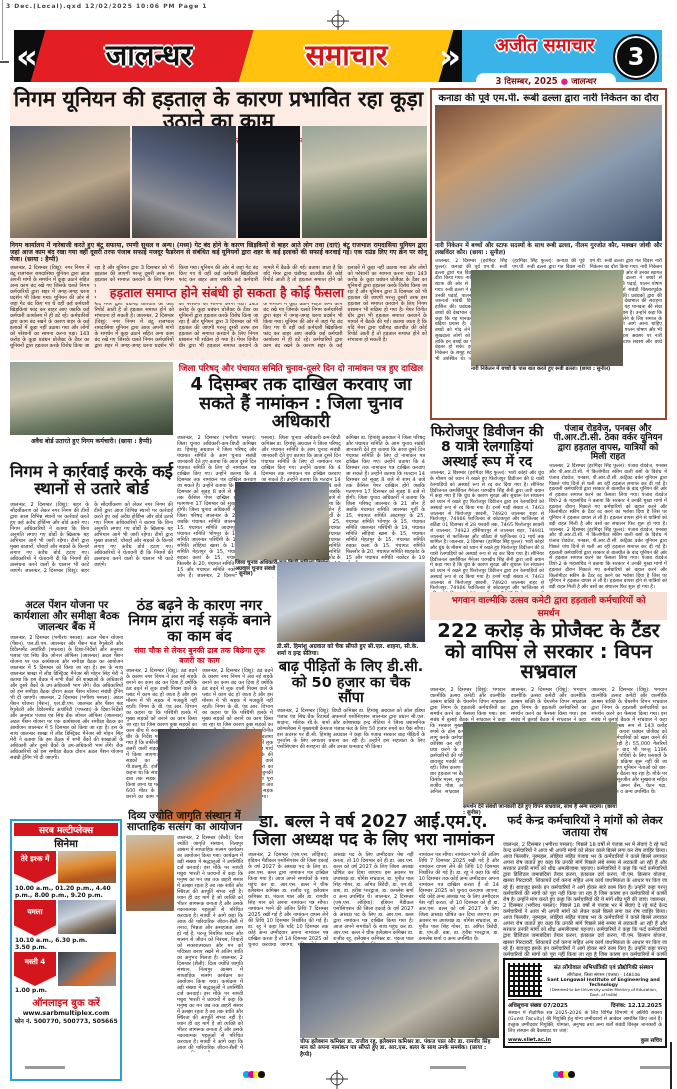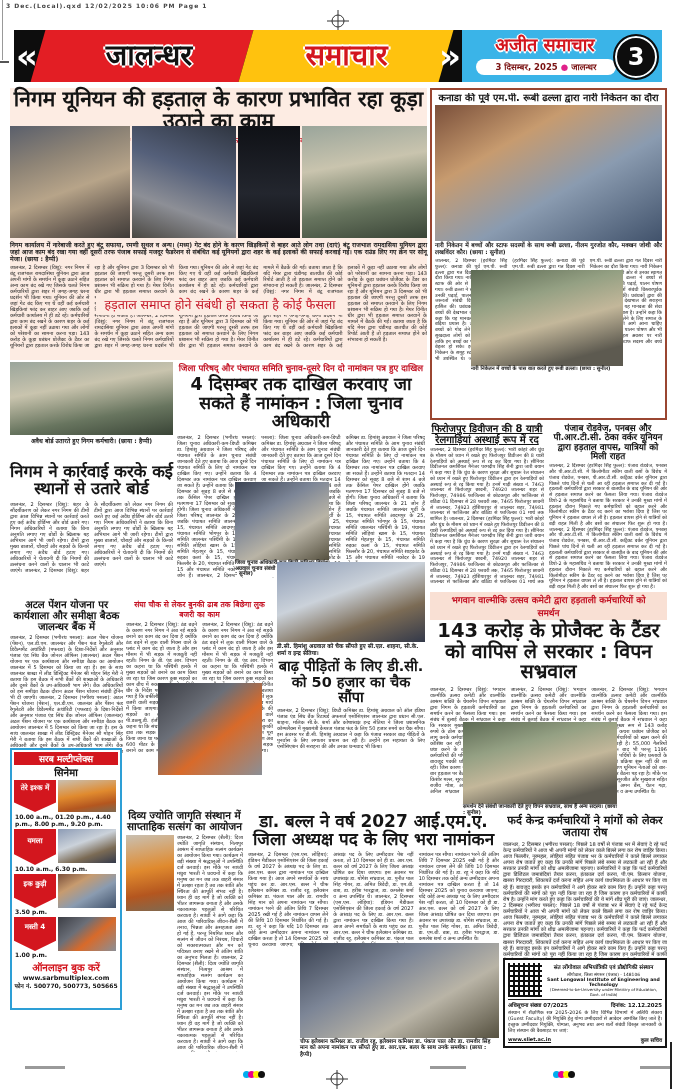--- a/index.html
+++ b/index.html
@@ -12,21 +12,21 @@
   .mh-red{position:absolute;left:24px;top:0;width:208px;height:52px;background:#e31e24;transform:skewX(-16deg);}
   .mh-yel{position:absolute;left:232px;top:0;width:200px;height:52px;background:#ffc20e;transform:skewX(-16deg);}
   .mh-blue{position:absolute;left:448px;top:0;width:200px;height:52px;background:#3ab4e8;}
   .mh-chev{position:absolute;color:#fff;font-weight:bold;font-size:34px;line-height:52px;}
   .mh-t1{position:absolute;left:40px;top:4px;width:190px;text-align:center;font-size:29px;font-weight:800;color:#111;
          text-shadow:-2px 0 #fff,2px 0 #fff,0 -2px #fff,0 2px #fff;}
   .mh-t2{position:absolute;left:240px;top:4px;width:185px;text-align:center;font-size:29px;font-weight:800;color:#d3161e;
          text-shadow:-2px 0 #fff,2px 0 #fff,0 -2px #fff,0 2px #fff;}
   .mh-brand{position:absolute;left:456px;top:2px;width:150px;text-align:center;font-size:18px;font-weight:800;color:#d3161e;
          text-shadow:-1.5px 0 #fff,1.5px 0 #fff,0 -1.5px #fff,0 1.5px #fff;}
-  .mh-pill{position:absolute;left:462px;top:29px;width:140px;height:16px;background:#fff;border-radius:9px;
+  .mh-pill{position:absolute;left:462px;top:43px;width:140px;height:16px;background:#fff;border-radius:9px;
          font-size:8.5px;font-weight:bold;line-height:16px;text-align:center;color:#7a1212;}
   .mh-dot{color:#e0218a;}
   .mh-page{position:absolute;right:5px;top:6px;width:38px;height:38px;background:#0d0d0d;border:2px solid #fff;
          outline:2px solid #0d0d0d;border-radius:50%;color:#fff;font-size:24px;font-weight:bold;text-align:center;line-height:38px;}
   
   .hl{font-weight:800;color:#151515;line-height:1.06;}
   .center{text-align:center;}
   .kicker{font-weight:800;color:#c41425;}
   .cap{font-weight:bold;color:#1a1a1a;}
   .body-t{color:#222;text-align:justify;overflow:hidden;}
@@ -88,21 +88,21 @@
     <div class="hl center" style="font-size:21px;">निगम यूनियन की हड़ताल के कारण प्रभावित रहा कूड़ा उठाने का काम</div>
     <div class="kicker center" style="font-size:7.4px;margin-top:2px;">* कर्मचारियों ने सरकार का पुतला जलाया * आज भी होगा धरना प्रदर्शन * निगम का मुख्य गेट बंद होने के कारण खिड़कियां फांद कर आ-जा रहे थे निगम के कर्मचारी</div>
     <div class="abs" style="left:0;top:38px;width:417px;height:112px;display:flex;gap:2px;">
       <div class="photo ph-a" style="width:120px;height:112px;"></div>
       <div class="photo ph-b" style="width:104px;height:112px;"></div>
       <div class="photo ph-c" style="width:62px;height:112px;"></div>
       <div class="photo ph-d" style="width:125px;height:112px;"></div>
     </div>
     <div class="abs cap" style="left:0;top:153px;width:417px;font-size:6.2px;line-height:1.15;text-align:justify;">निगम कार्यालय में नारेबाजी करते हुए बंटू सफाया, रमणी सुथल व अन्य। (मध्य) गेट बंद होने के कारण खिड़कियों से बाहर आते लोग तथा (दाएं) बंटू राजभाल रामदासिया यूनियन द्वारा जहां आज काम बंद रखा गया वहीं दूसरी तरफ पंजाब सफाई मजदूर फैडरेशन से संबंधित कई यूनियनों द्वारा शहर के कई इलाकों की सफाई करवाई गई। एक राउंड लिए गए क्रेन पर सोनू मेजा। (छाया : हैप्पी)</div>
     <div class="abs body-t c5" style="left:0;top:176px;width:417px;height:94px;font-size:5px;line-height:1.2;">जालन्धर, 2 दिसम्बर (विशु): नगर निगम में बंटू राजभाल रामदासिया यूनियन द्वारा आज अपनी मांगों के समर्थन में कूड़ा उठाने सहित अन्य काम बंद रखे गए जिसके चलते निगम कर्मचारियों द्वारा शहर में जगह-जगह धरना प्रदर्शन भी किया गया। यूनियन की ओर से जहां गेट बंद किए गए थे वहीं कई कर्मचारी खिड़कियां फांद कर बाहर आए जबकि कई कर्मचारी कार्यालय में ही डटे रहे। कर्मचारियों द्वारा काम बंद रखने के कारण शहर के कई इलाकों में कूड़ा नहीं उठाया गया और लोगों को परेशानी का सामना करना पड़ा। 143 करोड़ के कूड़ा प्रबंधन प्रोजैक्ट के टैंडर का यूनियनों द्वारा हड़ताल करके विरोध किया जा रहा है और यूनियन द्वारा 3 दिसम्बर को भी हड़ताल की जाएगी परन्तु दूसरी तरफ इस हड़ताल को समाप्त करवाने के लिए निगम प्रशासन भी सक्रिय हो गया है। मेयर विनीत धीर द्वारा भी हड़ताल समाप्त करवाने के मामले में बैठकें की गईं। बताया जाता है कि यदि मेयर द्वारा चंडीगढ़ बातचीत की कोई रिपोर्ट आती है तो हड़ताल समाप्त होने को संभावना हो सकती है। जालन्धर, 2 दिसम्बर (विशु): नगर निगम में बंटू राजभाल रामदासिया यूनियन द्वारा आज अपनी मांगों के समर्थन में कूड़ा उठाने सहित अन्य काम बंद रखे गए जिसके चलते निगम कर्मचारियों द्वारा शहर में जगह-जगह धरना प्रदर्शन भी किया गया। यूनियन की ओर से जहां गेट बंद किए गए थे वहीं कई कर्मचारी खिड़कियां फांद कर बाहर आए जबकि कई कर्मचारी कार्यालय में ही डटे रहे। कर्मचारियों द्वारा काम बंद रखने के कारण शहर के कई इलाकों में कूड़ा नहीं उठाया गया और लोगों को परेशानी का सामना करना पड़ा। 143 करोड़ के कूड़ा प्रबंधन प्रोजैक्ट के टैंडर का यूनियनों द्वारा हड़ताल करके विरोध किया जा रहा है और यूनियन द्वारा 3 दिसम्बर को भी हड़ताल की जाएगी परन्तु दूसरी तरफ इस हड़ताल को समाप्त करवाने के लिए निगम प्रशासन भी सक्रिय हो गया है। मेयर विनीत धीर द्वारा भी हड़ताल समाप्त करवाने के मामले में बैठकें की गईं। बताया जाता है कि यदि मेयर द्वारा चंडीगढ़ बातचीत की कोई रिपोर्ट आती है तो हड़ताल समाप्त होने को संभावना हो सकती है। जालन्धर, 2 दिसम्बर (विशु): नगर निगम में बंटू राजभाल रामदासिया यूनियन द्वारा आज अपनी मांगों के समर्थन में कूड़ा उठाने सहित अन्य काम बंद रखे गए जिसके चलते निगम कर्मचारियों द्वारा शहर में जगह-जगह धरना प्रदर्शन भी किया गया। यूनियन की ओर से जहां गेट बंद किए गए थे वहीं कई कर्मचारी खिड़कियां फांद कर बाहर आए जबकि कई कर्मचारी कार्यालय में ही डटे रहे। कर्मचारियों द्वारा काम बंद रखने के कारण शहर के कई इलाकों में कूड़ा नहीं उठाया गया और लोगों को परेशानी का सामना करना पड़ा। 143 करोड़ के कूड़ा प्रबंधन प्रोजैक्ट के टैंडर का यूनियनों द्वारा हड़ताल करके विरोध किया जा रहा है और यूनियन द्वारा 3 दिसम्बर को भी हड़ताल की जाएगी परन्तु दूसरी तरफ इस हड़ताल को समाप्त करवाने के लिए निगम प्रशासन भी सक्रिय हो गया है। मेयर विनीत धीर द्वारा भी हड़ताल समाप्त करवाने के मामले में बैठकें की गईं। बताया जाता है कि यदि मेयर द्वारा चंडीगढ़ बातचीत की कोई रिपोर्ट आती है तो हड़ताल समाप्त होने को संभावना हो सकती है।</div>
-    <div class="abs center" style="left:86px;top:206px;width:248px;background:#fdece3;font-size:12.5px;font-weight:400;color:#c41425;padding:2px 0;">हड़ताल समाप्त होने संबंधी हो सकता है कोई फैसला</div>
+    <div class="abs center" style="left:86px;top:194px;width:248px;background:#fdece3;font-size:12.5px;font-weight:700;color:#c41425;padding:2px 0;text-align:right;">हड़ताल समाप्त होने संबंधी हो सकता है कोई फैसला</div>
   </div>
 
   <div class="abs" style="left:430px;top:88px;width:237px;height:332px;border:2px solid #9a4631;background:#fff;box-sizing:border-box;padding:3px;">
     <div class="hl center" style="font-size:9.8px;white-space:nowrap;overflow:hidden;">कनाडा की पूर्व एम.पी. रूबी ढल्ला द्वारा नारी निकेतन का दौरा</div>
     <div class="photo ph-e" style="width:227px;height:136px;margin-top:2px;"></div>
     <div class="cap" style="font-size:6px;line-height:1.15;text-align:justify;margin-top:1px;">नारी निकेतन में बच्चों और स्टाफ सदस्यों के साथ रूबी ढल्ला, नीलम गुरजोत कौर, मक्खन जोशी और लखविंदर कौर। (छाया : सुनील)</div>
     <div style="position:relative;height:158px;margin-top:2px;">
       <div class="body-t c3" style="height:158px;font-size:4.8px;line-height:1.2;">जालन्धर, 2 दिसम्बर (हरमिंदर सिंह फुल्ल): कनाडा की पूर्व एम.पी. रूबी ढल्ला द्वारा गत दिवस नारी निकेतन का दौरा किया गया। नारी निकेतन पहुंचने पर स्टाफ की ओर से उनका स्वागत किया गया। रूबी ढल्ला ने बच्चों से मुलाकात कर उनकी पढ़ाई, पालन पोषण और उनकी जरूरतों संबंधी विस्तारपूर्वक जानकारी हासिल की। प्रबंधकों द्वारा की जा रही बच्चों की देखभाल की सराहना करते हुए कहा कि यह मानवता की सेवा का बहुत बढ़िया प्रयास है। उन्होंने कहा कि इन बच्चों को गोद लेने के लिए समाज के सुखदाता लोगों को आगे आना चाहिए ताकि इन बच्चों का पालन पोषण और भी बेहतर हो सके। इस अवसर पर नारी निकेतन के समूह स्टाफ सदस्य और बच्चे भी उपस्थित थे। जालन्धर, 2 दिसम्बर (हरमिंदर सिंह फुल्ल): कनाडा की पूर्व एम.पी. रूबी ढल्ला द्वारा गत दिवस नारी निकेतन का दौरा किया गया। नारी निकेतन पहुंचने पर स्टाफ की ओर से उनका स्वागत किया गया। रूबी ढल्ला ने बच्चों से मुलाकात कर उनकी पढ़ाई, पालन पोषण और उनकी जरूरतों संबंधी विस्तारपूर्वक जानकारी हासिल की। प्रबंधकों द्वारा की जा रही बच्चों की देखभाल की सराहना करते हुए कहा कि यह मानवता की सेवा का बहुत बढ़िया प्रयास है। उन्होंने कहा कि इन बच्चों को गोद लेने के लिए समाज के सुखदाता लोगों को आगे आना चाहिए ताकि इन बच्चों का पालन पोषण और भी बेहतर हो सके। इस अवसर पर नारी निकेतन के समूह स्टाफ सदस्य और बच्चे भी उपस्थित थे। जालन्धर, 2 दिसम्बर (हरमिंदर सिंह फुल्ल): कनाडा की पूर्व एम.पी. रूबी ढल्ला द्वारा गत दिवस नारी निकेतन का दौरा किया गया। नारी निकेतन पहुंचने पर स्टाफ की ओर से उनका स्वागत किया गया। रूबी ढल्ला ने बच्चों से मुलाकात कर उनकी पढ़ाई, पालन पोषण और उनकी जरूरतों संबंधी विस्तारपूर्वक जानकारी हासिल की। प्रबंधकों द्वारा की जा रही बच्चों की देखभाल की सराहना करते हुए कहा कि यह मानवता की सेवा का बहुत बढ़िया प्रयास है। उन्होंने कहा कि इन बच्चों को गोद लेने के लिए समाज के सुखदाता लोगों को आगे आना चाहिए ताकि इन बच्चों का पालन पोषण और भी बेहतर हो सके। इस अवसर पर नारी निकेतन के समूह स्टाफ सदस्य और बच्चे भी उपस्थित थे।</div>
       <div class="abs" style="left:36px;top:12px;width:152px;">
         <div class="photo ph-g" style="width:152px;height:96px;"></div>
@@ -124,77 +124,74 @@
     <div style="position:relative;height:168px;margin-top:3px;">
       <div class="body-t c3" style="height:168px;font-size:5px;line-height:1.2;">जालन्धर, 2 दिसम्बर (भगीरथ पसला): जिला चुनाव अधिकारी-कम-डिप्टी कमिश्नर डा. हिमांशु अग्रवाल ने जिला परिषद् और पंचायत समिति के आम चुनाव संबंधी जानकारी देते हुए बताया कि आज दूसरे दिन पंचायत समिति के लिए दो नामांकन पत्र दाखिल किए गए। उन्होंने बताया कि 4 दिसम्बर तक नामांकन पत्र दाखिल करवाए जा सकते हैं। उन्होंने बताया कि मतदान 14 दिसम्बर को सुबह 8 बजे से शाम 4 बजे तक कैंसिल पेपर दाखिल होंगे जबकि मतगणना 17 दिसम्बर को सुबह 8 बजे से होगी। जिला चुनाव अधिकारी ने बताया कि जिला परिषद् जालन्धर के 21 जोन हैं जबकि पंचायत समिति जालन्धर पूर्वी के 15, पंचायत समिति आदमपुर के 25, पंचायत समिति भोगपुर के 15, पंचायत समिति जालन्धर पश्चिमी के 19, पंचायत समिति लोहियां खास के 15, पंचायत समिति मेहतपुर के 15, पंचायत समिति रुड़का कलां के 15, पंचायत समिति फिल्लौर के 20, पंचायत समिति शाहकोट के 15 और पंचायत समिति नकोदर के 19 जोन हैं। जालन्धर, 2 दिसम्बर (भगीरथ पसला): जिला चुनाव अधिकारी-कम-डिप्टी कमिश्नर डा. हिमांशु अग्रवाल ने जिला परिषद् और पंचायत समिति के आम चुनाव संबंधी जानकारी देते हुए बताया कि आज दूसरे दिन पंचायत समिति के लिए दो नामांकन पत्र दाखिल किए गए। उन्होंने बताया कि 4 दिसम्बर तक नामांकन पत्र दाखिल करवाए जा सकते हैं। उन्होंने बताया कि मतदान 14 दिसम्बर को सुबह 8 बजे से शाम 4 बजे तक कैंसिल पेपर दाखिल होंगे जबकि मतगणना 17 दिसम्बर को सुबह 8 बजे से होगी। जिला चुनाव अधिकारी ने बताया कि जिला परिषद् जालन्धर के 21 जोन हैं जबकि पंचायत समिति जालन्धर पूर्वी के 15, पंचायत समिति आदमपुर के 25, पंचायत समिति भोगपुर के 15, पंचायत समिति जालन्धर पश्चिमी के 19, पंचायत समिति लोहियां खास के 15, पंचायत समिति मेहतपुर के 15, पंचायत समिति रुड़का कलां के 15, पंचायत समिति फिल्लौर के 20, पंचायत समिति शाहकोट के 15 और पंचायत समिति नकोदर के 19 जोन हैं। जालन्धर, 2 दिसम्बर (भगीरथ पसला): जिला चुनाव अधिकारी-कम-डिप्टी कमिश्नर डा. हिमांशु अग्रवाल ने जिला परिषद् और पंचायत समिति के आम चुनाव संबंधी जानकारी देते हुए बताया कि आज दूसरे दिन पंचायत समिति के लिए दो नामांकन पत्र दाखिल किए गए। उन्होंने बताया कि 4 दिसम्बर तक नामांकन पत्र दाखिल करवाए जा सकते हैं। उन्होंने बताया कि मतदान 14 दिसम्बर को सुबह 8 बजे से शाम 4 बजे तक कैंसिल पेपर दाखिल होंगे जबकि मतगणना 17 दिसम्बर को सुबह 8 बजे से होगी। जिला चुनाव अधिकारी ने बताया कि जिला परिषद् जालन्धर के 21 जोन हैं जबकि पंचायत समिति जालन्धर पूर्वी के 15, पंचायत समिति आदमपुर के 25, पंचायत समिति भोगपुर के 15, पंचायत समिति जालन्धर पश्चिमी के 19, पंचायत समिति लोहियां खास के 15, पंचायत समिति मेहतपुर के 15, पंचायत समिति रुड़का कलां के 15, पंचायत समिति फिल्लौर के 20, पंचायत समिति शाहकोट के 15 और पंचायत समिति नकोदर के 19 जोन हैं।</div>
       <div class="abs" style="left:58px;top:48px;width:94px;">
         <div class="photo ph-i" style="width:94px;height:78px;"></div>
         <div class="cap" style="font-size:5.3px;line-height:1.12;background:#fff;">जिला चुनाव अधिकारी कम डिप्टी कमिश्नर हिमांशु अग्रवाल चुनाव संबंधी जानकारी देते हुए। (छाया : सुनील)</div>
       </div>
     </div>
   </div>
 
   <div class="abs" style="left:430px;top:424px;width:114px;height:166px;">
-    <div class="hl center" style="font-size:10px;text-decoration:underline;">फिरोजपुर डिवीजन की 8 यात्री रेलगाड़ियां अस्थाई रूप में रद</div>
+    <div class="hl center" style="font-size:14px;">फिरोजपुर डिवीजन की 8 यात्री रेलगाड़ियां अस्थाई रूप में रद</div>
     <div class="body-t" style="height:136px;font-size:4.8px;line-height:1.2;margin-top:2px;">जालन्धर, 2 दिसम्बर (हरमिंदर सिंह फुल्ल): भारी कोहरे और धुंध के मौसम को ध्यान में रखते हुए फिरोजपुर डिवीजन की 8 यात्री रेलगाड़ियों को अस्थाई रूप से रद कर दिया गया है। सीनियर डिवीजनल कमर्शियल मैनेजर परमदीप सिंह सैनी द्वारा जारी बयान में कहा गया है कि धुंध के कारण सुरक्षा और सुचारू रेल संचालन को ध्यान में रखते हुए फिरोजपुर डिवीजन द्वारा इन रेलगाड़ियों को अस्थाई रूप से रद किया गया है। इनमें गाड़ी संख्या नं. 7463 जालन्धर से फिरोजपुर छावनी, 74920 जालन्धर शहर से फिरोजपुर, 74986 फाजिल्का से कोटकपूरा और फाजिल्का से बठिंडा 01 दिसम्बर से 28 फरवरी तक, 7465 फिरोजपुर छावनी से जालन्धर, 74923 होशियारपुर से जालन्धर शहर, 74981 जालन्धर से फाजिल्का और बठिंडा से फाजिल्का 01 मार्च तक शामिल है। जालन्धर, 2 दिसम्बर (हरमिंदर सिंह फुल्ल): भारी कोहरे और धुंध के मौसम को ध्यान में रखते हुए फिरोजपुर डिवीजन की 8 यात्री रेलगाड़ियों को अस्थाई रूप से रद कर दिया गया है। सीनियर डिवीजनल कमर्शियल मैनेजर परमदीप सिंह सैनी द्वारा जारी बयान में कहा गया है कि धुंध के कारण सुरक्षा और सुचारू रेल संचालन को ध्यान में रखते हुए फिरोजपुर डिवीजन द्वारा इन रेलगाड़ियों को अस्थाई रूप से रद किया गया है। इनमें गाड़ी संख्या नं. 7463 जालन्धर से फिरोजपुर छावनी, 74920 जालन्धर शहर से फिरोजपुर, 74986 फाजिल्का से कोटकपूरा और फाजिल्का से बठिंडा 01 दिसम्बर से 28 फरवरी तक, 7465 फिरोजपुर छावनी से जालन्धर, 74923 होशियारपुर से जालन्धर शहर, 74981 जालन्धर से फाजिल्का और बठिंडा से फाजिल्का 01 मार्च तक शामिल है।</div>
   </div>
   <div class="abs" style="left:549px;top:424px;width:118px;height:166px;">
     <div class="hl center" style="font-size:8.8px;">पंजाब रोडवेज, पनबस और पी.आर.टी.सी. ठेका वर्कर यूनियन द्वारा हड़ताल वापस, यात्रियों को मिली राहत</div>
     <div class="body-t" style="height:132px;font-size:4.8px;line-height:1.2;margin-top:2px;">जालन्धर, 2 दिसम्बर (हरमिंदर सिंह फुल्ल): पंजाब रोडवेज, पनबस और पी.आर.टी.सी. में किलोमीटर स्कीम वाली बसों के विरोध में पंजाब रोडवेज, पनबस, पी.आर.टी.सी. कांट्रैक्ट वर्कर यूनियन द्वारा पिछले पांच दिनों से चली आ रही हड़ताल समाप्त कर दी गई है। हड़ताली कर्मचारियों द्वारा सरकार से बातचीत के बाद यूनियन की ओर से हड़ताल समाप्त करने का फैसला लिया गया। पंजाब रोडवेज डिपो-2 के महासचिव ने बताया कि सरकार ने उनकी मुख्य मांगों में हड़ताल दौरान निकाले गए कर्मचारियों को बहाल करने और किलोमीटर स्कीम के टैंडर रद करने का भरोसा दिया है जिस पर यूनियन ने हड़ताल वापस ले ली है। हड़ताल वापस होने से यात्रियों को बड़ी राहत मिली है और बसों का संचालन फिर शुरू हो गया है। जालन्धर, 2 दिसम्बर (हरमिंदर सिंह फुल्ल): पंजाब रोडवेज, पनबस और पी.आर.टी.सी. में किलोमीटर स्कीम वाली बसों के विरोध में पंजाब रोडवेज, पनबस, पी.आर.टी.सी. कांट्रैक्ट वर्कर यूनियन द्वारा पिछले पांच दिनों से चली आ रही हड़ताल समाप्त कर दी गई है। हड़ताली कर्मचारियों द्वारा सरकार से बातचीत के बाद यूनियन की ओर से हड़ताल समाप्त करने का फैसला लिया गया। पंजाब रोडवेज डिपो-2 के महासचिव ने बताया कि सरकार ने उनकी मुख्य मांगों में हड़ताल दौरान निकाले गए कर्मचारियों को बहाल करने और किलोमीटर स्कीम के टैंडर रद करने का भरोसा दिया है जिस पर यूनियन ने हड़ताल वापस ले ली है। हड़ताल वापस होने से यात्रियों को बड़ी राहत मिली है और बसों का संचालन फिर शुरू हो गया है।</div>
   </div>
 
   <div class="abs" style="left:430px;top:592px;width:237px;height:222px;">
     <div class="kicker center" style="font-size:9px;background:#f9e0d4;padding:1px 14px;">भगवान वाल्मीकि उत्सव कमेटी द्वारा हड़ताली कर्मचारियों को समर्थन</div>
-    <div class="hl center" style="font-size:19.5px;margin-top:1px;">143 करोड़ के प्रोजैक्ट के टैंडर को वापिस ले सरकार : विपन सभ्रवाल</div>
+    <div class="hl center" style="font-size:19.5px;margin-top:1px;">222 करोड़ के प्रोजैक्ट के टैंडर को वापिस ले सरकार : विपन सभ्रवाल</div>
     <div style="position:relative;height:150px;margin-top:3px;">
       <div class="body-t c3" style="height:150px;font-size:5px;line-height:1.2;">जालन्धर, 2 दिसम्बर (विशु): भगवान वाल्मीकि उत्सव कमेटी और वाल्मीकि आश्रम शक्ति के चेयरमैन विपन सभ्रवाल द्वारा निगम के हड़ताली कर्मचारियों का समर्थन करने का फैसला किया गया। इस संबंध में बुलाई बैठक में सभ्रवाल ने कहा कि सरकार मुख्य रूप से 143 करोड़ रुपये के ठोस कचरा प्रबंधन प्रोजैक्ट को लागू करके कर्मचारियों को खत्म करने की कोशिश कर रही है। 55,000 गैलरियों प्रथा करने के बाद भी परन्तु 1196 कर्मचारियों की पर्चियों के लिए प्रस्तावों के बावजूद पक्की प्रक्रिया शुरू नहीं की जा रही। जिस कारण यूनियन नेताओं को बार-बार हड़ताल पर बैठना पड़ रहा है। मौके पर किशोर मल्ल, सूरजीत और सुखराज सहित राजीव गोत्रा, अमन बैंस, चेतन गढ़ा, अनिल सभ्रवाल व अन्य उपस्थित थे। जालन्धर, 2 दिसम्बर (विशु): भगवान वाल्मीकि उत्सव कमेटी और वाल्मीकि आश्रम शक्ति के चेयरमैन विपन सभ्रवाल द्वारा निगम के हड़ताली कर्मचारियों का समर्थन करने का फैसला किया गया। इस संबंध में बुलाई बैठक में सभ्रवाल ने कहा कि सरकार मुख्य रूप से 143 करोड़ रुपये के ठोस कचरा प्रबंधन प्रोजैक्ट को लागू करके कर्मचारियों को खत्म करने की कोशिश कर रही है। 55,000 गैलरियों प्रथा करने के बाद भी परन्तु 1196 कर्मचारियों की पर्चियों के लिए प्रस्तावों के बावजूद पक्की प्रक्रिया शुरू नहीं की जा रही। जिस कारण यूनियन नेताओं को बार-बार हड़ताल पर बैठना पड़ रहा है। मौके पर किशोर मल्ल, सूरजीत और सुखराज सहित राजीव गोत्रा, अमन बैंस, चेतन गढ़ा, अनिल सभ्रवाल व अन्य उपस्थित थे। जालन्धर, 2 दिसम्बर (विशु): भगवान वाल्मीकि उत्सव कमेटी और वाल्मीकि आश्रम शक्ति के चेयरमैन विपन सभ्रवाल द्वारा निगम के हड़ताली कर्मचारियों का समर्थन करने का फैसला किया गया। इस संबंध में बुलाई बैठक में सभ्रवाल ने कहा कि सरकार मुख्य रूप से 143 करोड़ रुपये के ठोस कचरा प्रबंधन प्रोजैक्ट को लागू करके कर्मचारियों को खत्म करने की कोशिश कर रही है। 55,000 गैलरियों प्रथा करने के बाद भी परन्तु 1196 कर्मचारियों की पर्चियों के लिए प्रस्तावों के बावजूद पक्की प्रक्रिया शुरू नहीं की जा रही। जिस कारण यूनियन नेताओं को बार-बार हड़ताल पर बैठना पड़ रहा है। मौके पर किशोर मल्ल, सूरजीत और सुखराज सहित राजीव गोत्रा, अमन बैंस, चेतन गढ़ा, अनिल सभ्रवाल व अन्य उपस्थित थे।</div>
       <div class="abs" style="left:33px;top:36px;width:154px;">
         <div class="photo ph-g" style="width:154px;height:82px;"></div>
         <div class="cap" style="font-size:5.3px;line-height:1.12;background:#fff;">समर्थन देने संबंधी जानकारी देते हुए विपन सभ्रवाल, साथ हैं अन्य सदस्य। (छाया : सुनील)</div>
       </div>
     </div>
   </div>
 
   <div class="abs" style="left:10px;top:600px;width:113px;height:192px;">
     <div class="hl center" style="font-size:10.2px;">अटल पेंशन योजना पर कार्यशाला और समीक्षा बैठक जालन्धर बैंक में</div>
     <div class="body-t" style="height:160px;font-size:5px;line-height:1.2;margin-top:2px;">जालन्धर, 2 दिसम्बर (भगीरथ पसला): अटल पेंशन योजना (पेंशन), एल.डी.एम. जालन्धर और पैंशन फंड रैगुलेटरी और डिवैल्पमैंट अथॉरिटी (पफरडा) के दिशा-निर्देशों और अनुसार पंजाब एंड सिंध बैंक जोनल ऑफिस (जालन्धर) अटल पैंशन योजना पर एक कार्यशाला और समीक्षा बैठक का आयोजन जालन्धर में 5 दिसम्बर को किया जा रहा है। इस के साथ जालन्धर शाखा में लीड डिस्ट्रिक्ट मैनेजर श्री मोहन सिंह मेरी ने बताया कि इस बैठक में सभी बैंकों की शाखाओं के अधिकारी और दूसरे बैंकों के उप-अधिकारी भाग लेंगे। बैंक अधिकारियों को इस समीक्षा बैठक दौरान अटल पैंशन योजना संबंधी ट्रेनिंग भी दी जाएगी। जालन्धर, 2 दिसम्बर (भगीरथ पसला): अटल पेंशन योजना (पेंशन), एल.डी.एम. जालन्धर और पैंशन फंड रैगुलेटरी और डिवैल्पमैंट अथॉरिटी (पफरडा) के दिशा-निर्देशों और अनुसार पंजाब एंड सिंध बैंक जोनल ऑफिस (जालन्धर) अटल पैंशन योजना पर एक कार्यशाला और समीक्षा बैठक का आयोजन जालन्धर में 5 दिसम्बर को किया जा रहा है। इस के साथ जालन्धर शाखा में लीड डिस्ट्रिक्ट मैनेजर श्री मोहन सिंह मेरी ने बताया कि इस बैठक में सभी बैंकों की शाखाओं के अधिकारी और दूसरे बैंकों के उप-अधिकारी भाग लेंगे। बैंक अधिकारियों को इस समीक्षा बैठक दौरान अटल पैंशन योजना संबंधी ट्रेनिंग भी दी जाएगी।</div>
   </div>
 
   <div class="abs" style="left:126px;top:598px;width:147px;height:212px;">
+    <div class="hl center" style="font-size:14.5px;">ठंड बढ़ने के कारण नगर निगम द्वारा नई सड़कें बनाने का काम बंद</div>
     <div class="kicker center" style="font-size:7.6px;margin-top:1px;">संघा चौक से लेकर बुनकी ढाब तक बिछेगा लुक बजरी का काम</div>
     <div style="position:relative;height:158px;margin-top:2px;">
       <div class="body-t c2" style="height:158px;font-size:5px;line-height:1.2;">जालन्धर, 2 दिसम्बर (विशु): ठंड बढ़ने के कारण नगर निगम ने अब नई सड़कें बनाने का काम बंद कर दिया है क्योंकि ठंड बढ़ने से लुक वाली मिक्स वाले के प्लांट में काम बंद हो जाता है और इस मौसम में भी सड़क में मजबूती नहीं रहती। निगम के बी. एंड आर. विभाग का कहना था कि पश्चिमी हलके में मुख्य सड़कों को बनाने का काम किया जा रहा था जिस कारण कुछ सड़कों का काम बीच में रुक गया है। मेयर विनीत धीर के निर्देश पर ठेकेदार को बताया गया है कि बर्फीली हवाओं के चलते लुक बजरी वाली सड़कों का काम अब मार्च में किया जाएगा। पश्चिमी हलके की सड़कों का काम देखने वाले पी.डब्ल्यू.डी. इंजी. रजनीश डोगरा का कहना था कि संघा चौक से लेकर बुनकी ढाब तक सड़क बनाने का काम पूरा किया जाना था परन्तु ठंड के कारण अब 600 मीटर के करीब रह गई सड़क बनाने का काम मार्च में किया जाएगा। जालन्धर, 2 दिसम्बर (विशु): ठंड बढ़ने के कारण नगर निगम ने अब नई सड़कें बनाने का काम बंद कर दिया है क्योंकि ठंड बढ़ने से लुक वाली मिक्स वाले के प्लांट में काम बंद हो जाता है और इस मौसम में भी सड़क में मजबूती नहीं रहती। निगम के बी. एंड आर. विभाग का कहना था कि पश्चिमी हलके में मुख्य सड़कों को बनाने का काम किया जा रहा था जिस कारण कुछ सड़कों का काम बीच में रुक गया है। मेयर विनीत धीर के निर्देश पर ठेकेदार को बताया गया है कि बर्फीली हवाओं के चलते लुक बजरी वाली सड़कों का काम अब मार्च में किया जाएगा। पश्चिमी हलके की सड़कों का काम देखने वाले पी.डब्ल्यू.डी. इंजी. रजनीश डोगरा का कहना था कि संघा चौक से लेकर बुनकी ढाब तक सड़क बनाने का काम पूरा किया जाना था परन्तु ठंड के कारण अब 600 मीटर के करीब रह गई सड़क बनाने का काम मार्च में किया जाएगा।</div>
       <div class="photo ph-f abs" style="left:32px;top:62px;width:104px;height:92px;"></div>
     </div>
   </div>
 
   <div class="abs" style="left:277px;top:562px;width:148px;height:215px;">
     <div class="photo ph-j" style="width:148px;height:80px;"></div>
     <div class="cap" style="font-size:5.8px;line-height:1.15;margin-top:1px;">डी.सी. हिमांशु अग्रवाल को चैक सौंपते हुए सी.एल. शाहना, सी.के. शर्मा व इन्द्र सेतिया।</div>
     <div class="hl center" style="font-size:14.5px;margin-top:3px;">बाढ़ पीड़ितों के लिए डी.सी. को 50 हजार का चैक सौंपा</div>
     <div class="body-t" style="height:62px;font-size:5px;line-height:1.2;margin-top:2px;">जालन्धर, 2 दिसम्बर (विशु): डिप्टी कमिश्नर डा. हिमांशु अग्रवाल को ऑल इंडिया पंजाब एंड सिंध बैंक रिटायर्ड अफसर्ज एसोसिएशन जालन्धर द्वारा प्रधान सी.एल. शाहना, मलिक सी.के. शर्मा और कोषाध्यक्ष इन्द्र सेतिया ने जिला प्रशासनिक कॉम्पलैक्स में मुख्यमंत्री केयरज पंजाब फंड के लिए 50 हजार रुपये का चैक सौंपा। इस अवसर पर डी.सी. हिमांशु अग्रवाल ने कहा कि पंजाब सरकार बाढ़ पीड़ितों के पुनर्वास के लिए लगातार प्रयास कर रही है। उन्होंने इस सहायता के लिए एसोसिएशन की सराहना की और उनका धन्यवाद भी किया।</div>
   </div>
 
-  <div class="abs" style="left:10px;top:748px;width:112px;height:262px;border:2px solid #2d9fd6;box-sizing:border-box;background:#fff;">
+  <div class="abs" style="left:10px;top:819px;width:112px;height:262px;border:2px solid #2d9fd6;box-sizing:border-box;background:#fff;">
     <div style="background:#d3161e;color:#fff;font-weight:800;font-size:9px;text-align:center;margin:2px 2px 0 2px;">सरब मल्टीप्लेक्स</div>
     <div class="center" style="font-size:10px;font-weight:800;">सिनेमा</div>
     <div style="display:flex;margin:1px 2px;gap:2px;">
       <div class="shield" style="width:42px;height:30px;font-size:7.2px;padding-top:2px;">तेरे इश्क में</div>
       <div class="photo ph-h" style="width:58px;height:32px;"></div>
     </div>
     <div style="font-size:6px;font-weight:bold;margin:0 3px;">10.00 a.m., 01.20 p.m., 4.40 p.m., 8.00 p.m., 9.20 p.m.</div>
     <div style="display:flex;margin:2px 2px 0 2px;gap:2px;">
       <div class="shield" style="width:42px;height:30px;font-size:7.2px;padding-top:6px;">यमला</div>
       <div class="photo ph-j" style="width:58px;height:34px;"></div>
     </div>
     <div style="font-size:6px;font-weight:bold;margin:0 3px;">10.10 a.m., 6.30 p.m.</div>
-    <div style="display:flex;margin:2px 2px 0 2px;gap:2px;">
-      <div class="shield" style="width:42px;height:30px;font-size:7.2px;padding-top:4px;">इक कुड़ी</div>
-      <div class="photo ph-e" style="width:58px;height:34px;"></div>
-    </div>
     <div style="font-size:6px;font-weight:bold;margin:0 3px;">3.50 p.m.</div>
     <div style="display:flex;margin:2px 2px 0 2px;gap:2px;">
       <div class="shield" style="width:42px;height:30px;font-size:7.2px;padding-top:4px;">मस्ती 4</div>
       <div class="photo ph-f" style="width:58px;height:34px;"></div>
     </div>
     <div style="font-size:6px;font-weight:bold;margin:0 3px;">1.00 p.m.</div>
     <div class="center" style="font-size:10px;font-weight:800;color:#d3161e;margin-top:2px;">ऑनलाइन बुक करें</div>
     <div class="center" style="font-size:6.4px;font-weight:800;">www.sarbmultiplex.com</div>
     <div class="center" style="font-size:6px;font-weight:800;">फोन नं. 500770, 500773, 505665</div>
   </div>

